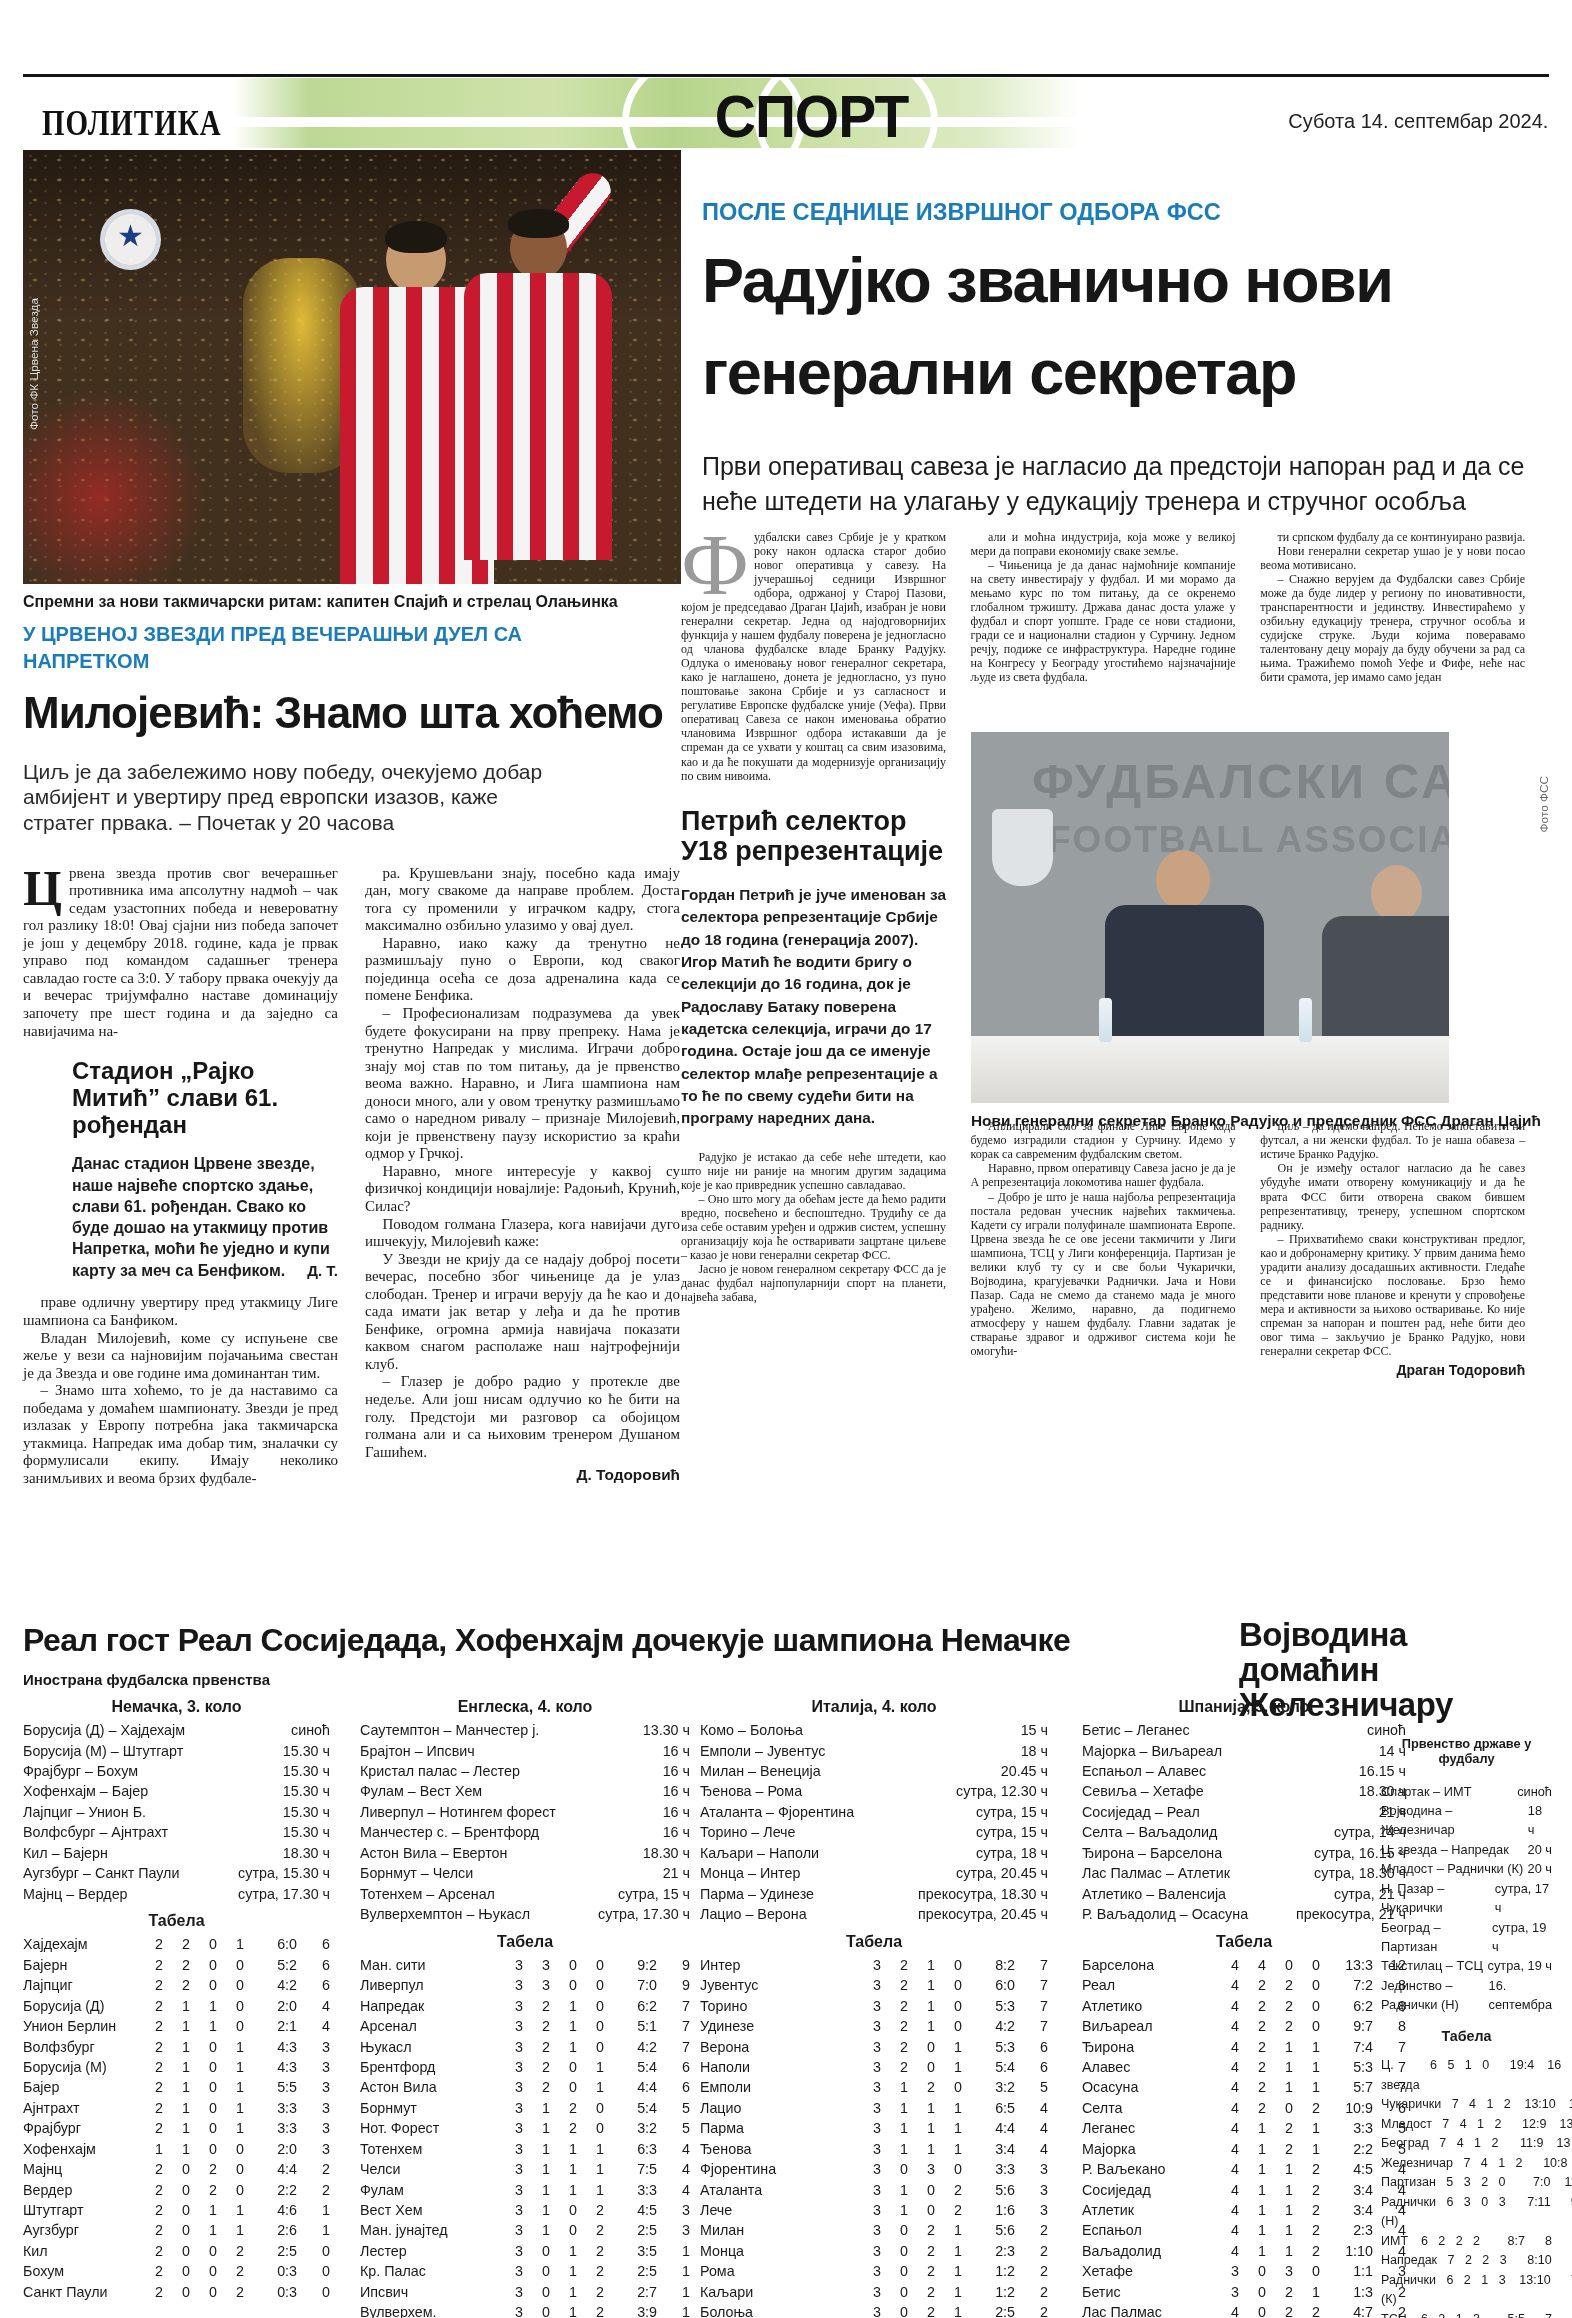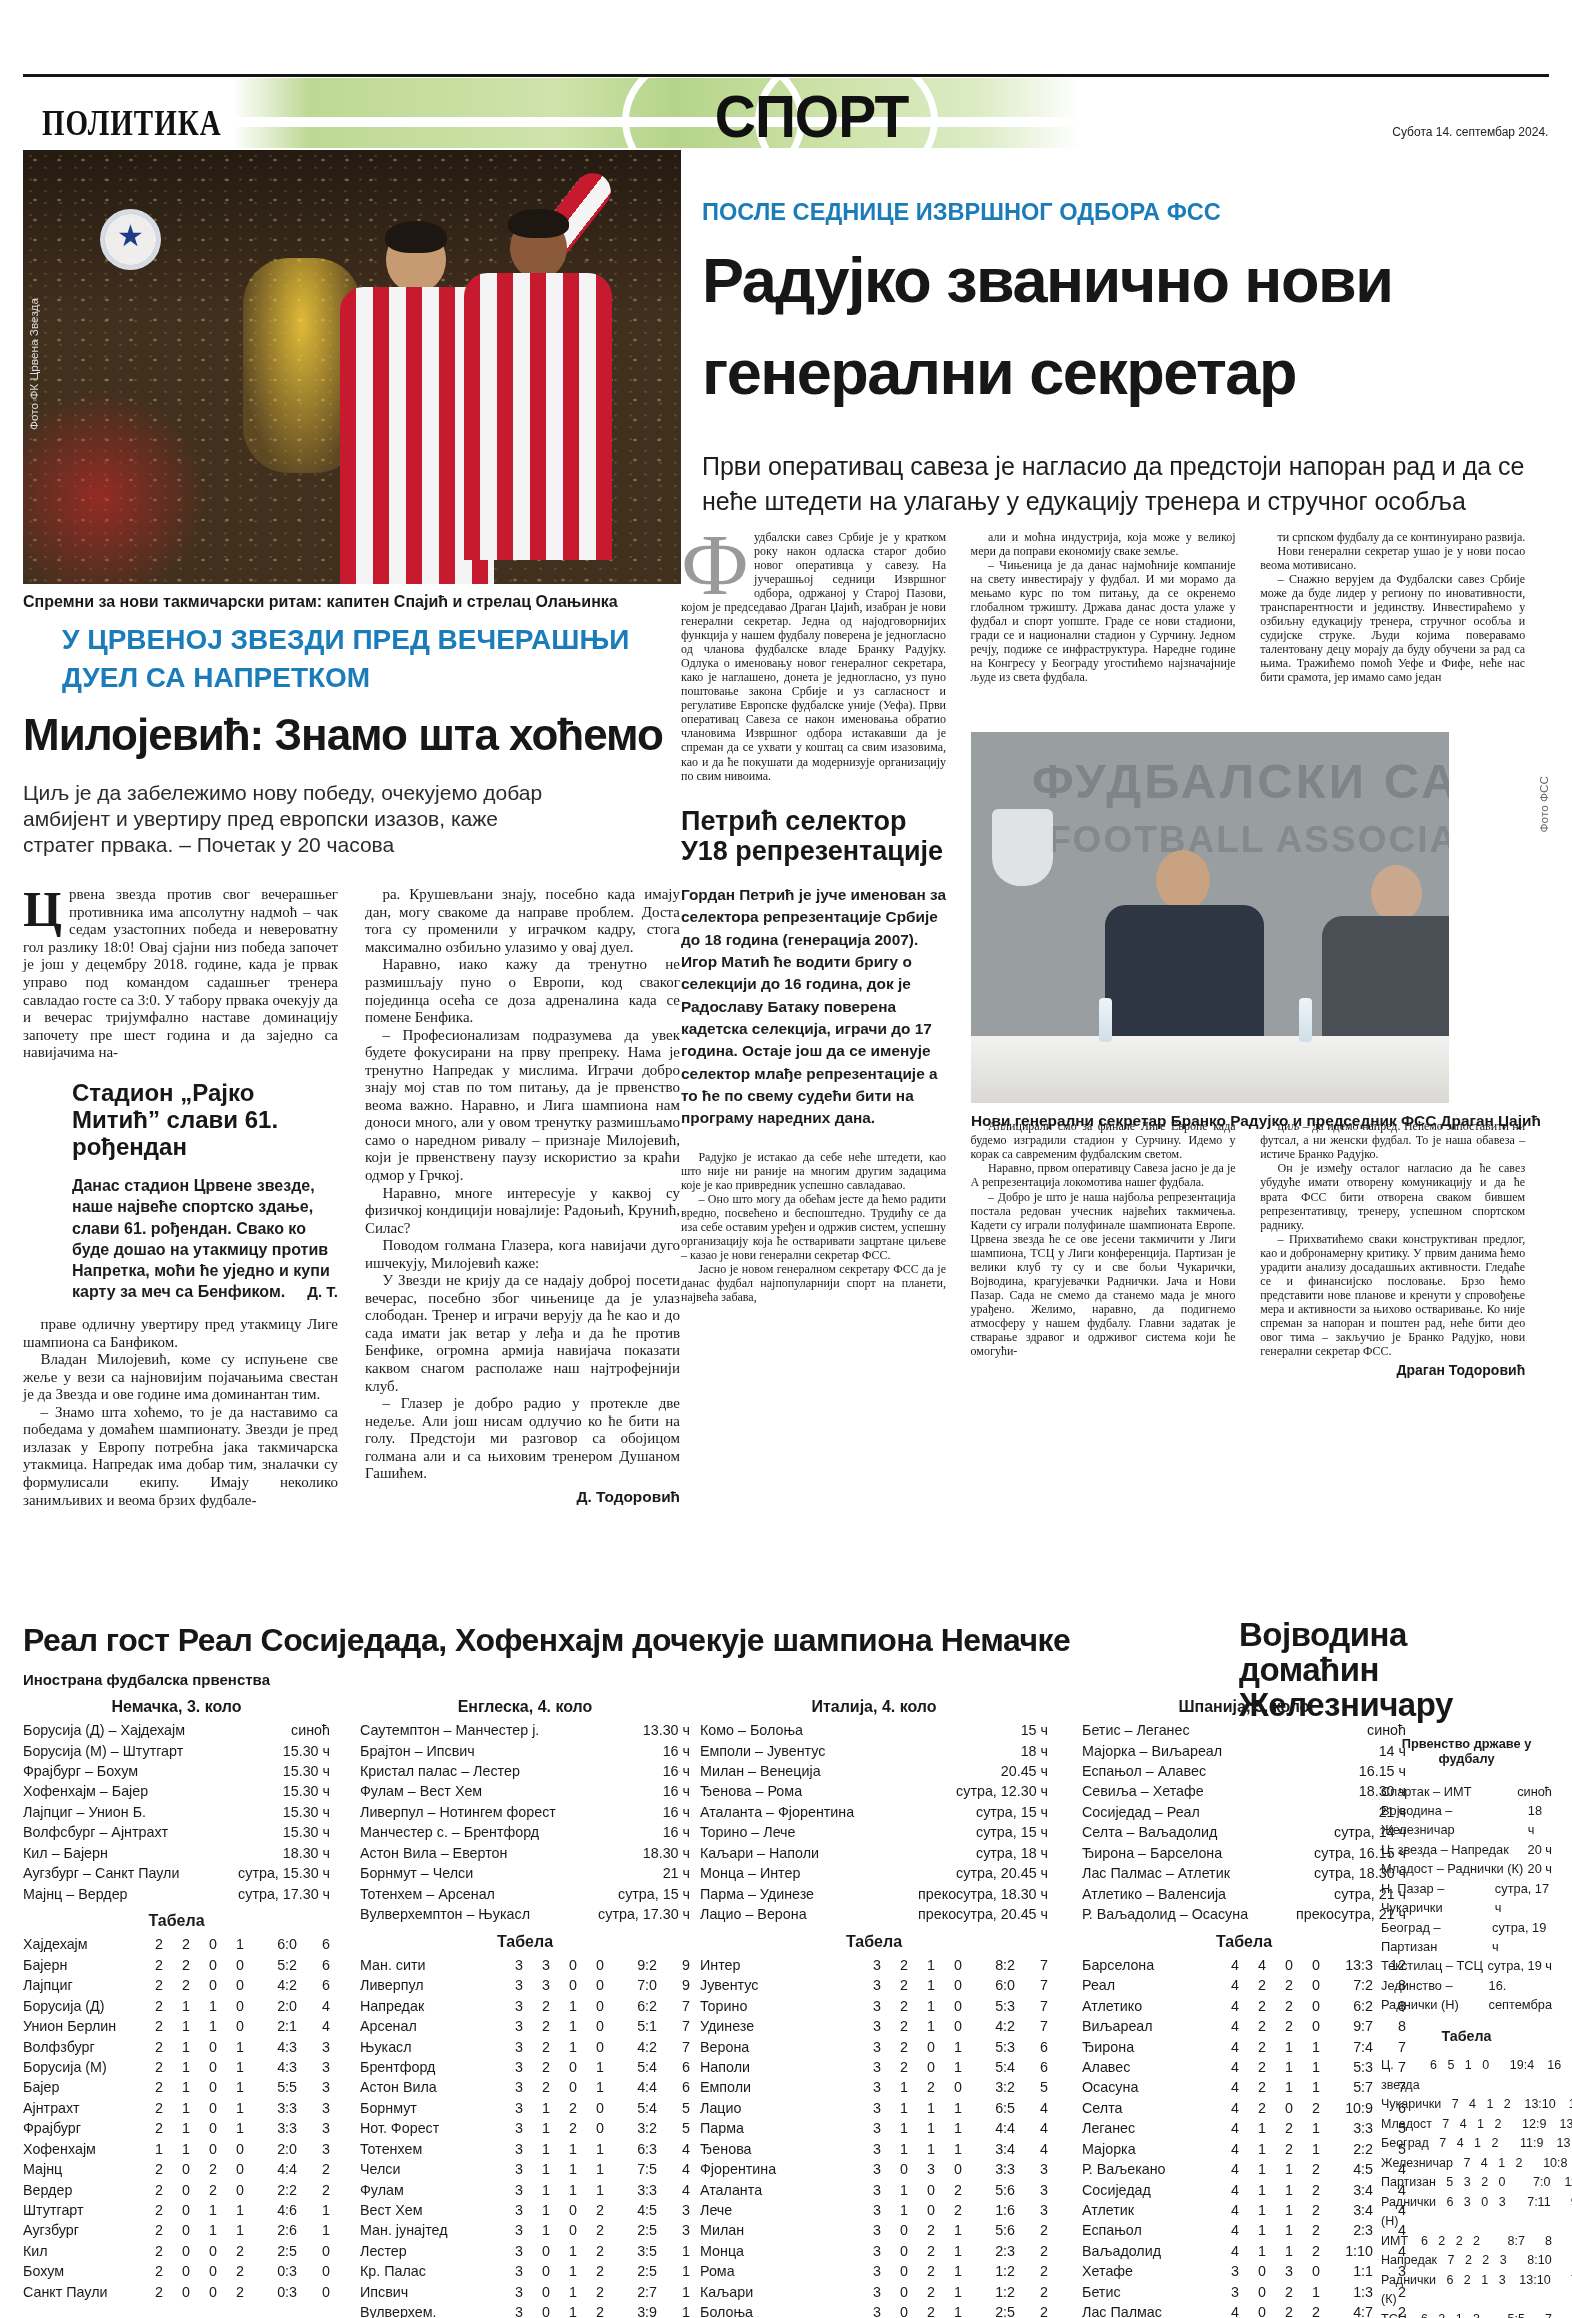--- a/index.html
+++ b/index.html
@@ -11,22 +11,22 @@
         font-size:29px;letter-spacing:1px;transform:scaleY(1.25);transform-origin:top left;color:#111;}
   .banner{position:absolute;left:233px;top:78px;width:847px;height:70px;overflow:hidden;
       background:linear-gradient(90deg,rgba(189,216,148,0) 0%,#bdd894 9%,#cfe3ab 38%,#b5d48a 52%,#cfe3ab 72%,#dcebc4 88%,rgba(220,235,196,0) 100%);}
   .banner .band{position:absolute;left:0;top:39px;width:100%;height:10.2px;background:#fff;}
   .banner .arcL,.banner .arcR{position:absolute;top:-31px;width:169px;height:133px;border:7.2px solid #fff;border-radius:50%;}
   .banner .arcL{left:389px;}
   .banner .arcR{left:522px;}
   .sport-title{position:absolute;left:699px;top:81px;width:225px;text-align:center;
       font-family:"Liberation Sans",sans-serif;font-weight:bold;font-size:57px;letter-spacing:-1px;
       transform:scaleY(1.05);transform-origin:top left;color:#111;}
-  .issue-date{position:absolute;right:24.6px;top:125px;font-family:"Liberation Sans",sans-serif;
-      font-size:12px;color:#222;}
+  .issue-date{position:absolute;right:24.6px;top:110px;font-family:"Liberation Sans",sans-serif;
+      font-size:20px;color:#222;}
   
   .kicker{font-family:"Liberation Sans",sans-serif;font-weight:bold;color:#1b7cba;}
   .sig{font-family:"Liberation Sans",sans-serif;font-weight:bold;text-align:right;}
   .vcredit{position:absolute;writing-mode:vertical-rl;transform:rotate(180deg);
       font-family:"Liberation Sans",sans-serif;font-size:11.8px;color:#666;}
   p{margin:0;text-align:justify;text-indent:17.4px;}
   p.noind{text-indent:0;}
   
   .main-head{position:absolute;left:702px;top:199px;width:847px;}
   .main-head .kicker{font-size:23.6px;}
@@ -49,21 +49,21 @@
       background:radial-gradient(ellipse at 50% 30%,rgba(250,210,60,.85),rgba(250,210,60,.15) 75%);}
   .player{position:absolute;}
   .torso{background:repeating-linear-gradient(90deg,#c81a2e 0 16.4px,#f4f4f4 16.4px 33px);
       border-radius:23.6px 23.6px 0 0;}
   .head{position:absolute;border-radius:50%;background:#c79b72;}
   .hair{position:absolute;border-radius:50% 50% 40% 40%;background:#1d1712;}
   .caption1{position:absolute;left:23px;top:593px;width:658px;
       font-family:"Liberation Sans",sans-serif;font-weight:bold;font-size:16px;color:#1a1a1a;}
   
   .left-art{position:absolute;left:23px;top:621px;width:658px;}
-  .left-art .kicker{font-size:28px;line-height:1.35;width:589px;margin-left:39px;}
+  .left-art .kicker{font-size:20px;line-height:1.35;width:589px;}
   .left-headline{font-family:"Liberation Sans",sans-serif;font-weight:bold;font-size:44px;
       letter-spacing:-1px;margin-top:13.3px;color:#171717;}
   .left-intro{font-family:"Liberation Sans",sans-serif;font-size:21px;line-height:1.22;
       width:533px;margin-top:20.5px;color:#2b2b2b;}
   .left-cols{display:flex;gap:27px;margin-top:29px;font-size:15px;line-height:1.17;}
   .left-cols .col{width:315px;}
   .dropcap-c{float:left;font-size:50px;line-height:.82;padding:3.1px 7.2px 0 0;font-weight:bold;}
   .stadion-box{margin:18.4px 0 15.4px 49px;font-family:"Liberation Sans",sans-serif;}
   .stadion-head{font-weight:bold;font-size:24px;line-height:1.12;color:#171717;}
   .stadion-text{font-weight:bold;font-size:16px;line-height:1.33;margin-top:14.3px;text-align:left;color:#1d1d1d;}

